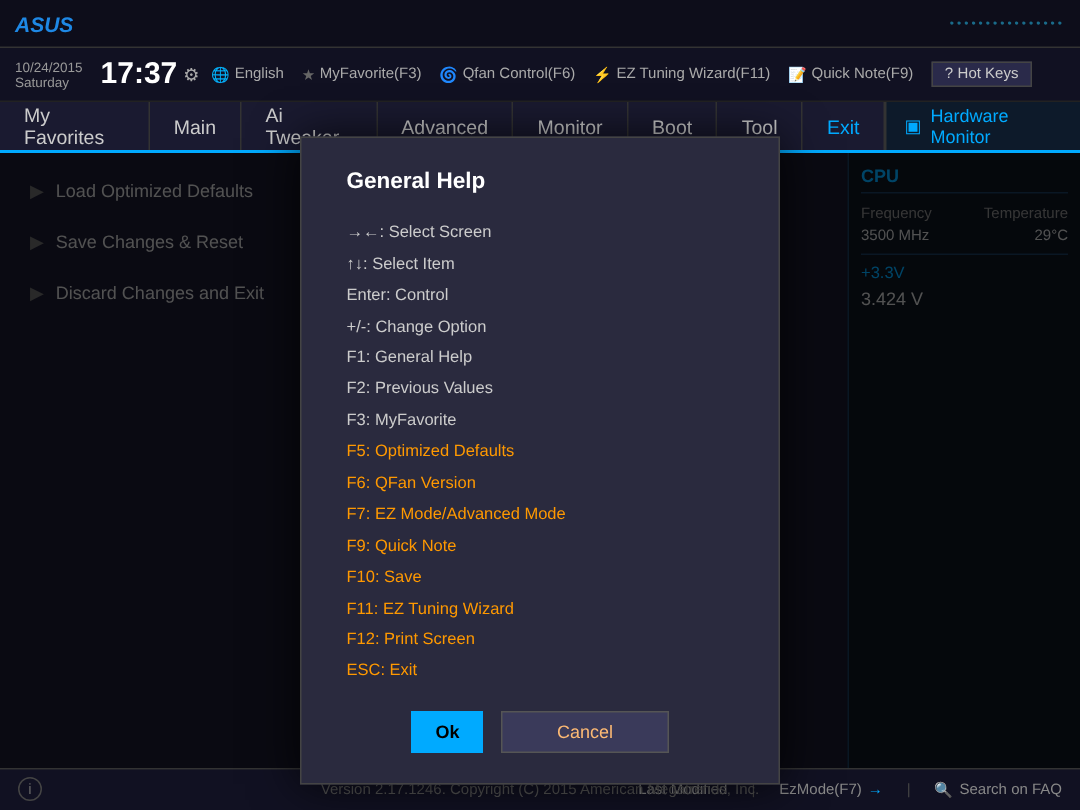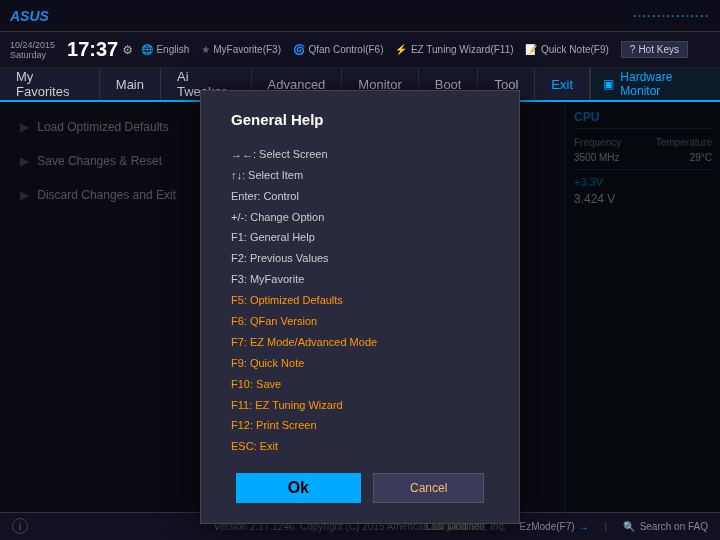--- a/index.html
+++ b/index.html
@@ -221,23 +221,23 @@
     .modal-buttons {
       display: flex;
       justify-content: center;
       gap: 12px;
       margin-top: 16px;
     }
     .btn-ok {
       background: #0af;
       color: #000;
       border: none;
-      padding: 6px 52px;
-      cursor: pointer;
-      font-size: 16px;
+      padding: 6px 16px;
+      cursor: pointer;
+      font-size: 12px;
       font-weight: bold;
     }
     .btn-cancel {
       background: #3a3a5a;
       color: #fdba74;
       border: 1px solid #555;
       padding: 6px 36px;
       cursor: pointer;
       font-size: 12px;
     }

